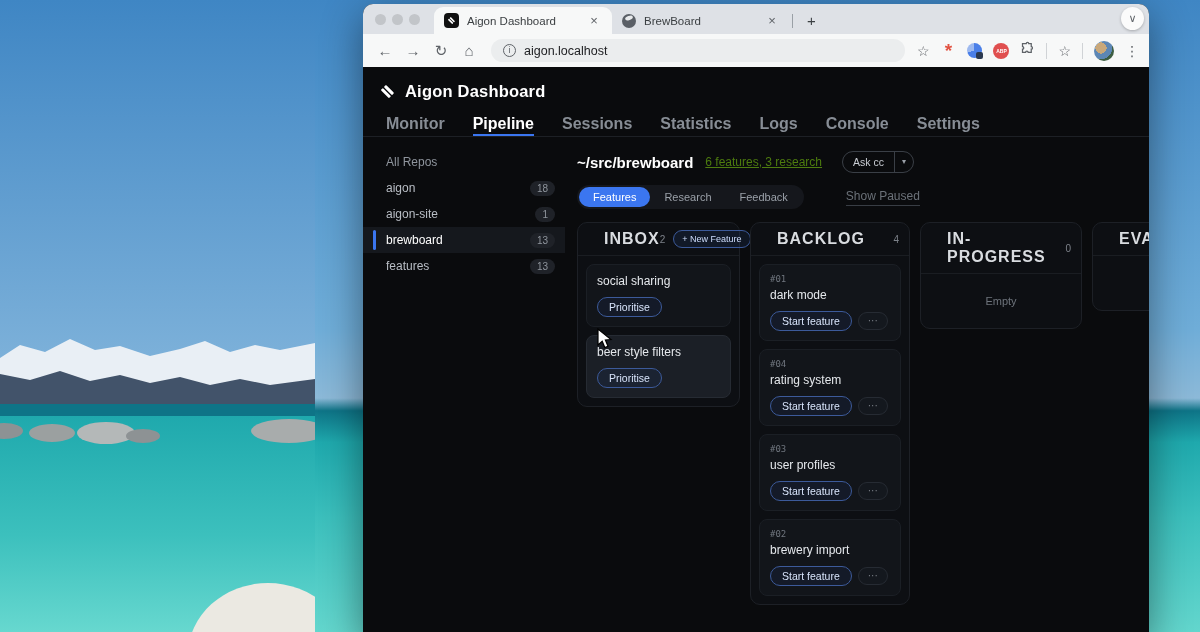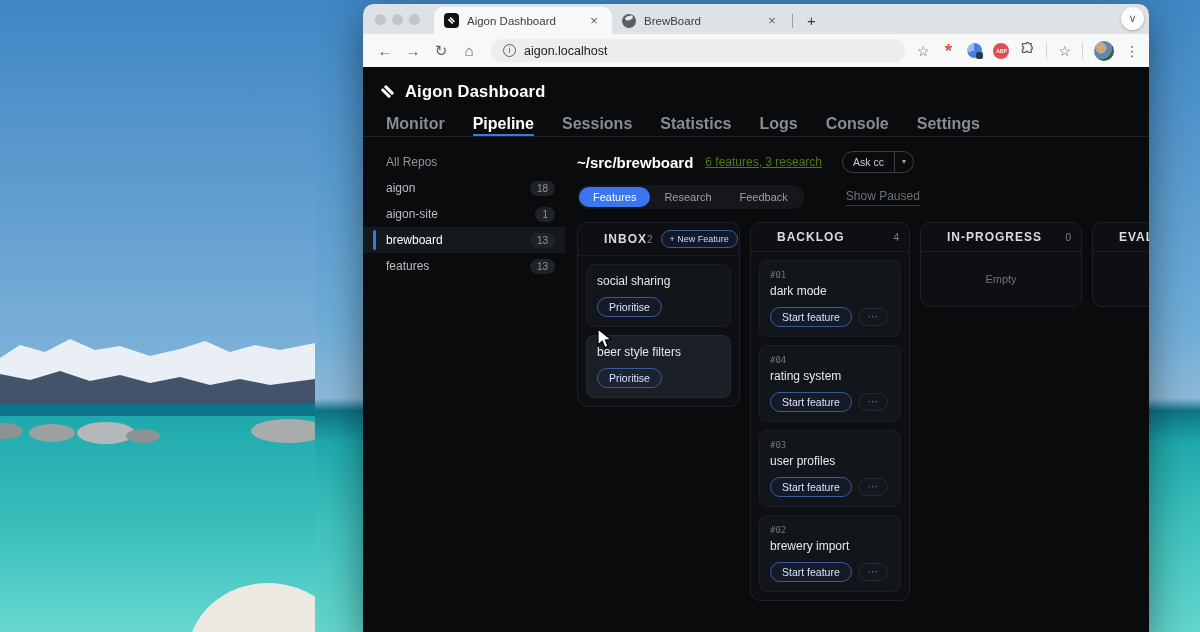--- a/index.html
+++ b/index.html
@@ -92,21 +92,21 @@
   .filter-row { display:flex; align-items:center; margin-top:11px; }
   .seg { display:flex; background:#15171c; border-radius:13px; padding:2px; }
   .seg-item { font-size:11px; color:#9aa0a8; padding:4px 14px; border-radius:11px; }
   .seg-item.active { background:#3b76f0; color:#fff; }
   .show-paused { font-size:12px; color:#6b7178; margin-left:42px; border-bottom:1px solid #383d44; padding-bottom:2px; }
 
   .board { display:flex; gap:10px; margin-top:13px; align-items:flex-start; }
   .col { background:#0d0f13; border:1px solid #1d2026; border-radius:10px; flex:none; }
   .col-0 { width:163px; } .col-1 { width:160px; } .col-2 { width:162px; } .col-3 { width:163px; }
   .col-head { display:flex; align-items:center; padding:7px 10px; border-bottom:1px solid #1a1d22; }
-  .col-title { font-size:12px; font-weight:bold; letter-spacing:1px; color:#d9dce0;padding-left:16px; }
+  .col-title { font-size:16px; font-weight:bold; letter-spacing:1px; color:#d9dce0;padding-left:16px; }
   .col-count { margin-left:auto; font-size:10px; color:#7d828a; }
   .newfeat-btn { margin-left:8px; font-size:9px; color:#cddcfb; border:1px solid #3c5a9a; border-radius:10px;
     padding:3px 8px; background:rgba(40,70,140,.18); white-space:nowrap; }
   .col-body { padding:8px; }
   .card { background:#12151a; border:1px solid #1b1f25; border-radius:8px; padding:9px 10px; margin-bottom:8px; }
   .card:last-child { margin-bottom:0; }
   .card.hover { background:#1b1f26; border-color:#262b33; }
   .card-id { font-family:"DejaVu Sans Mono", monospace; font-size:9px; color:#6f757e; }
   .card-title { font-size:12px; color:#e5e8ec; margin-top:4px; }
   .card-actions { display:flex; align-items:center; gap:6px; margin-top:9px; }

